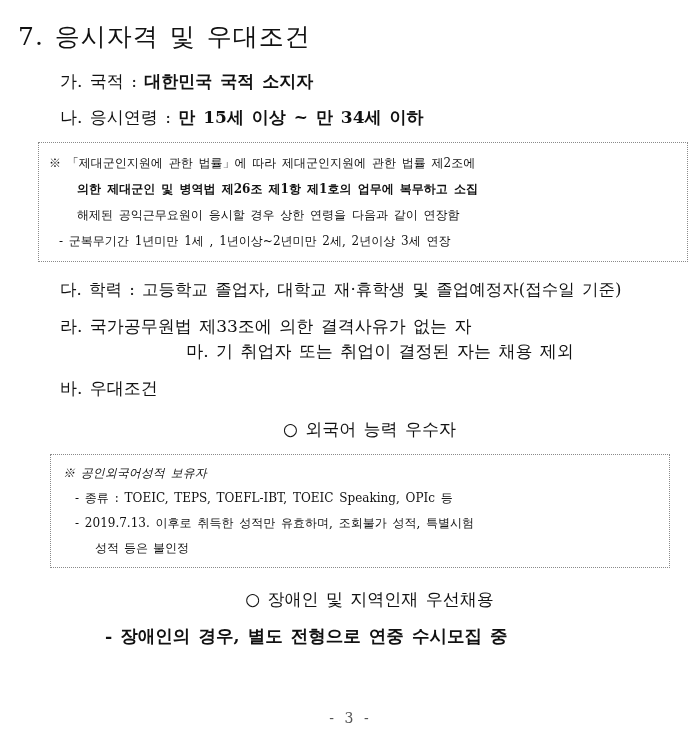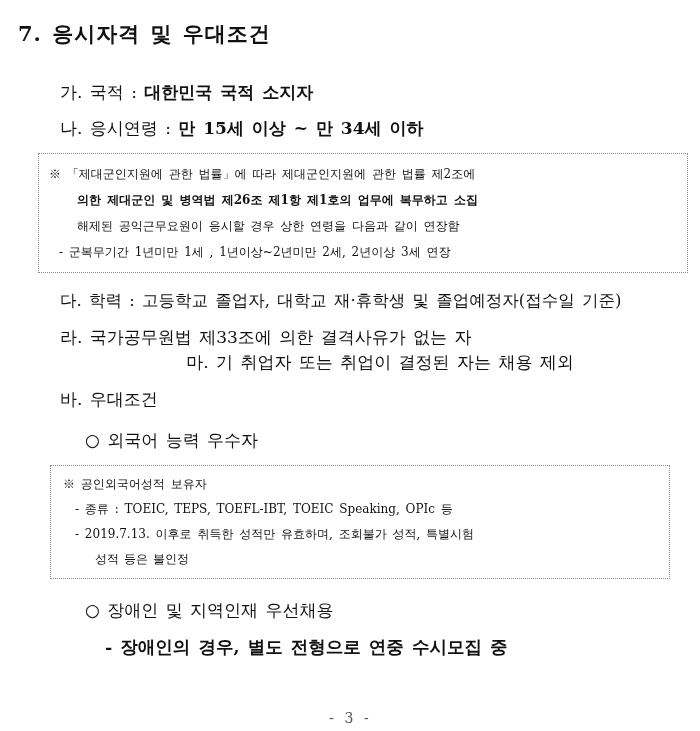--- a/index.html
+++ b/index.html
@@ -17,29 +17,29 @@
     word-spacing: 2px;
     -webkit-font-smoothing: antialiased;
   }
   .page {
     position: relative;
     width: 700px;
     height: 731px;
   }
   .section-title {
     margin: 20px 0 0 18px;
-    font-size: 21px;
-    font-weight: bold;
+    font-size: 25px;
+    font-weight: normal;
     letter-spacing: 1px;
   }
   .item {
     margin-left: 60px;
     line-height: 23px;
   }
-  .item-ga { margin-top: 33px; }
+  .item-ga { margin-top: 17px; }
   .item-na { margin-top: 13px; }
   .item-da { margin-top: 16px; font-size: 16.5px; }
   .item-ra { margin-top: 14px; }
   .item-ma { margin-top: 2px; text-align: center; }
   .item-ba { margin-top: 14px; }
   .bold { font-weight: bold; }
   .note-box {
     box-sizing: border-box;
     border: 1px dotted #8a8a8a;
     background: #ffffff;
@@ -49,31 +49,32 @@
     margin: 13px 0 0 38px;
     width: 650px;
     padding: 7px 8px 7px 8px;
     line-height: 26px;
   }
   .veteran-box .ln-0 { padding-left: 2px; }
   .veteran-box .ln-1 { padding-left: 30px; font-weight: bold; }
   .veteran-box .ln-2 { padding-left: 30px; }
   .veteran-box .ln-3 { padding-left: 12px; }
   .sub-item {
-    margin-left: 85px;
+    margin-left: 39px;
     line-height: 23px;
+    text-align: center;
   }
   .sub-foreign { margin-top: 18px; }
   .language-box {
     margin: 13px 0 0 50px;
     width: 620px;
     padding: 6px 8px 6px 10px;
     line-height: 25px;
   }
-  .language-box .ln-0 { padding-left: 2px; }
+  .language-box .ln-0 { padding-left: 2px; font-style: italic; }
   .language-box .ln-1 { padding-left: 14px; }
   .language-box .ln-2 { padding-left: 14px; }
   .language-box .ln-3 { padding-left: 34px; font-family: Liberation Serif, serif; }
   .sub-disabled { margin-top: 20px; }
   .sub-disabled-detail {
     margin: 13px 0 0 105px;
     font-size: 17.5px;
     font-weight: bold;
     line-height: 24px;
   }

